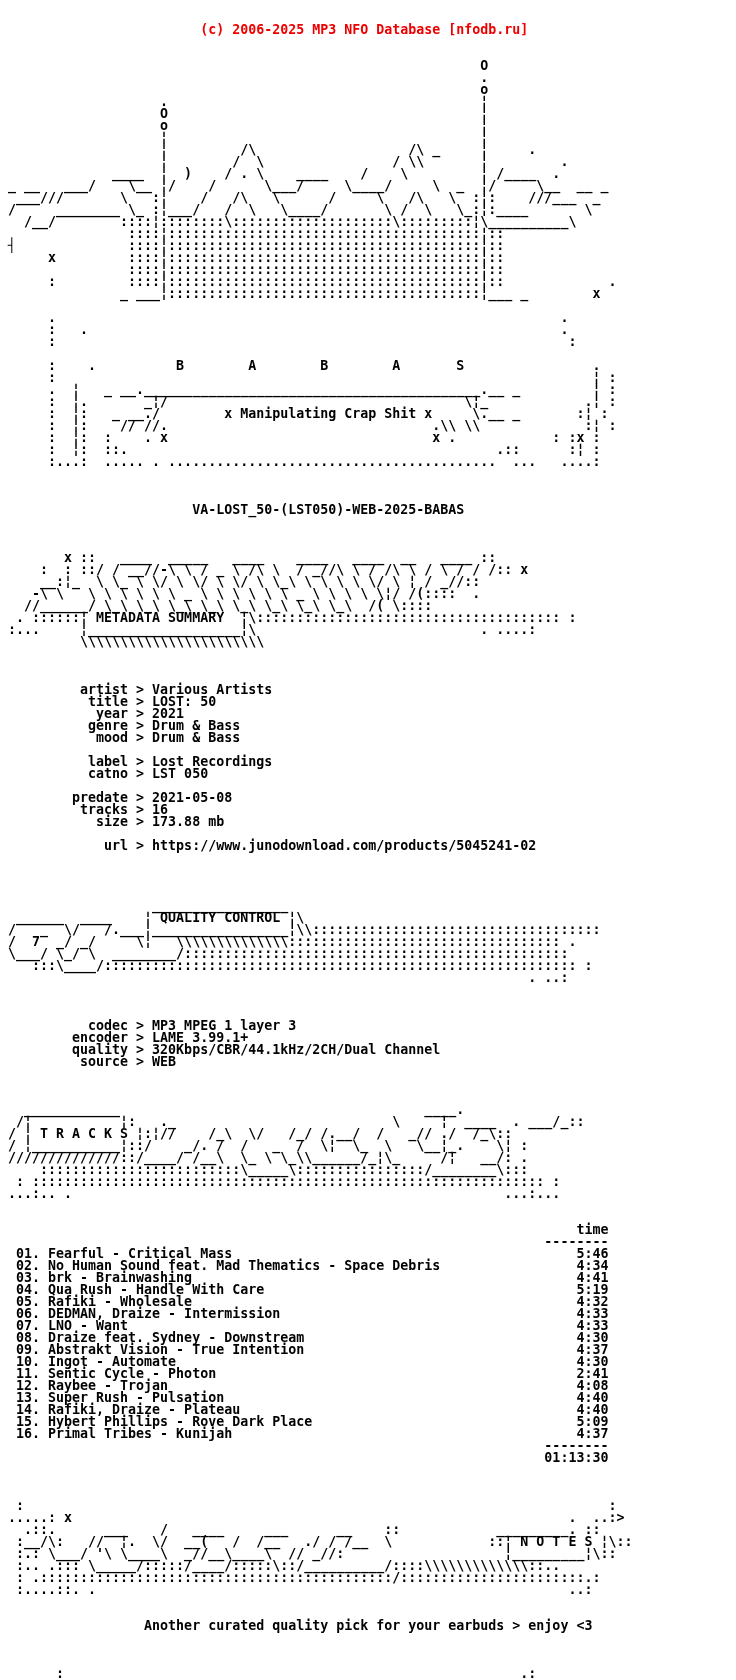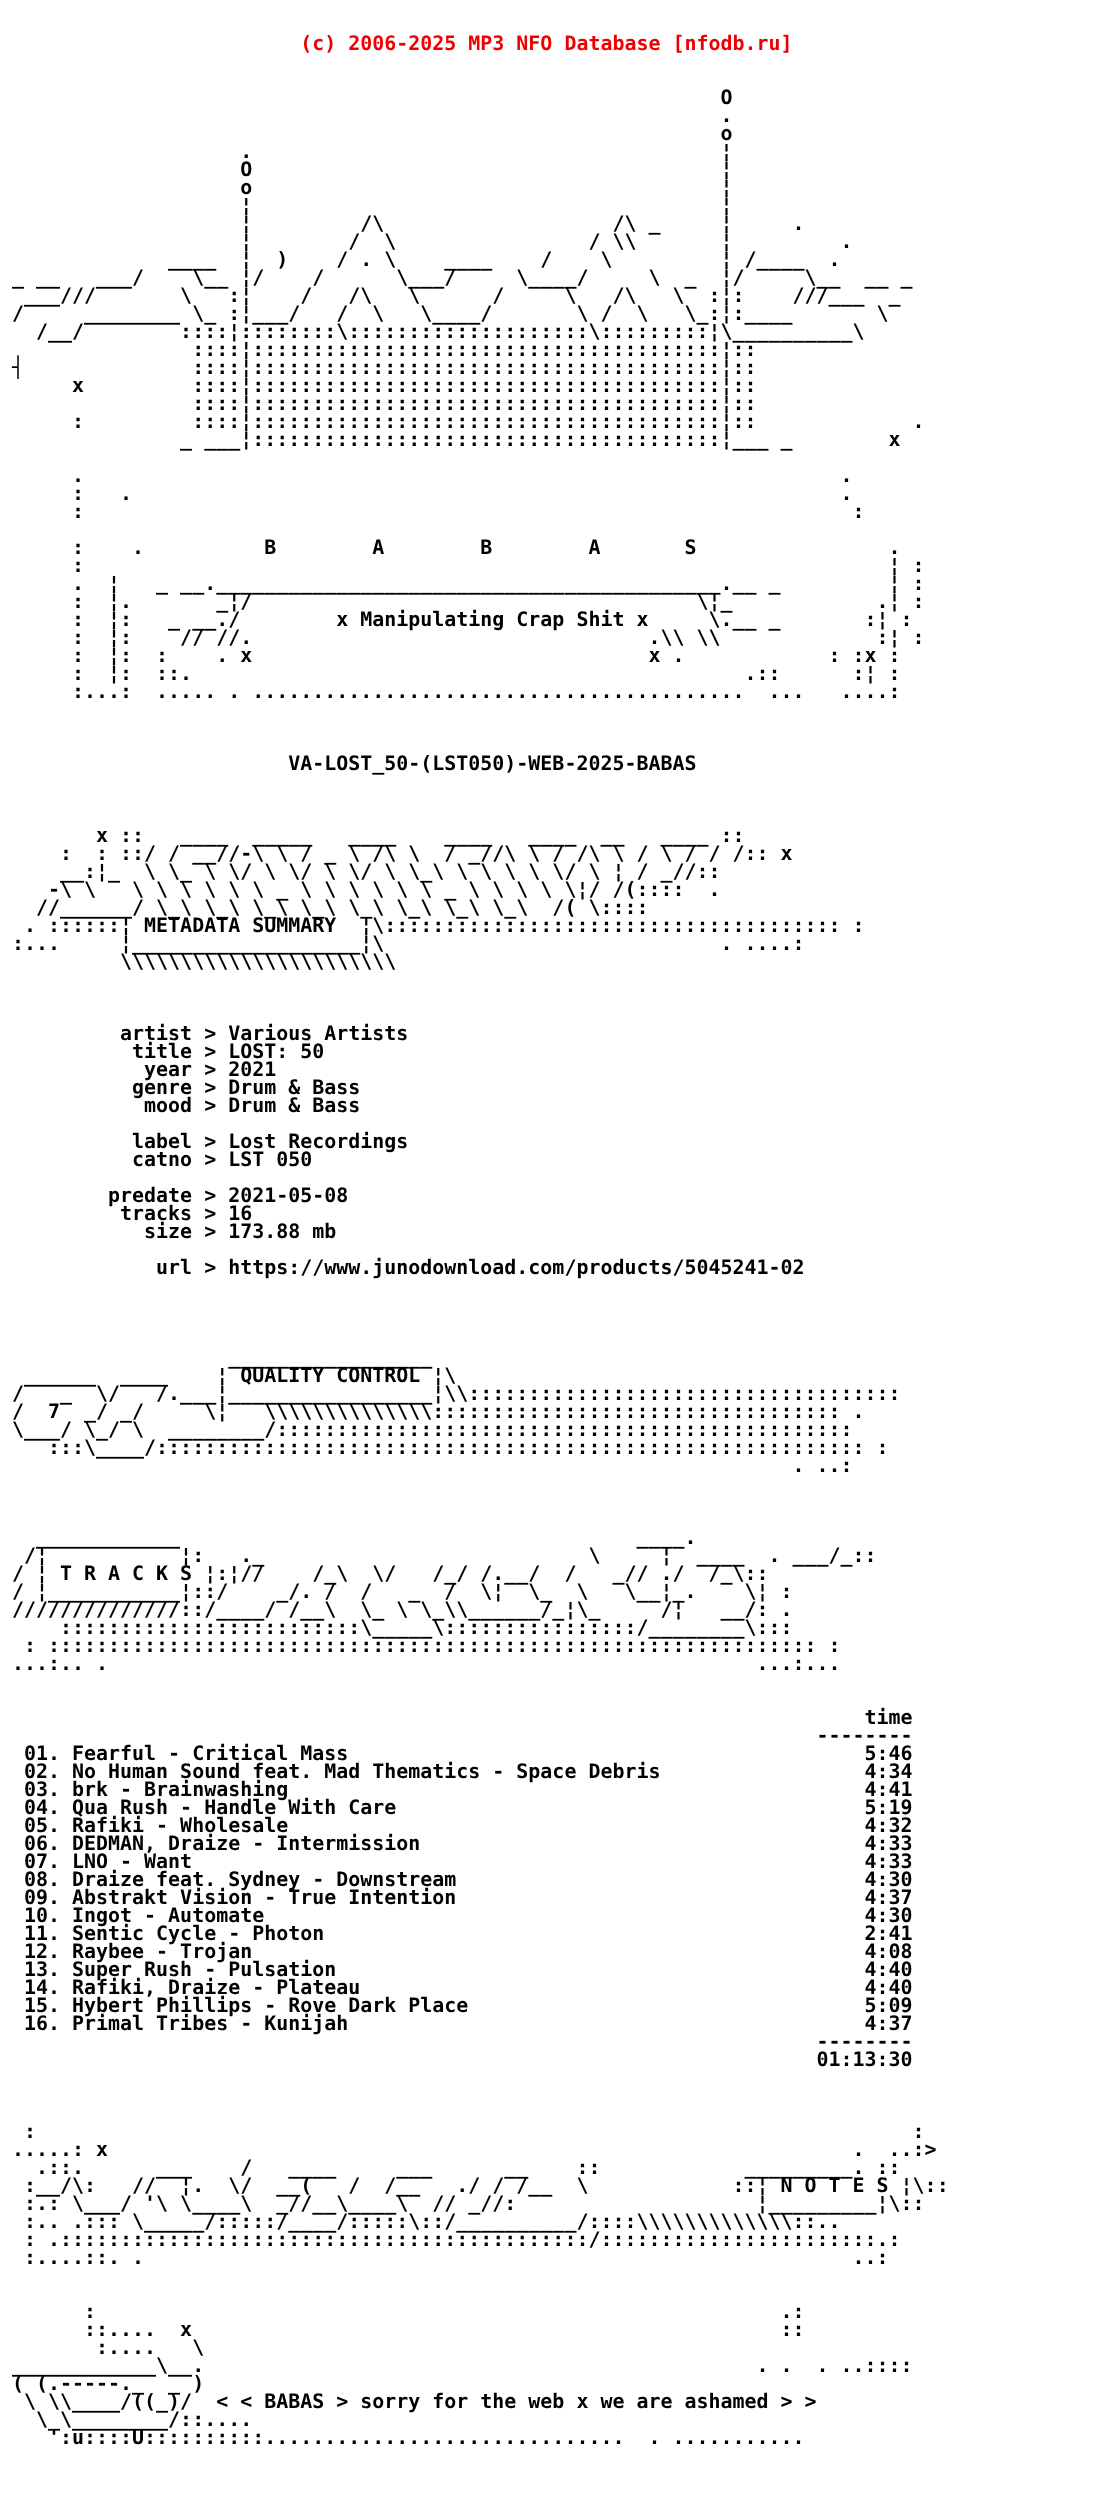--- a/index.html
+++ b/index.html
@@ -88,20 +88,26 @@
 </pre>
   <pre>                   _________________
   ______  ____    ¦ QUALITY CONTROL ¦\
  /   _  \/   /.___¦_________________¦\\::::::::::::::::::::::::::::::::::::
  /  7  _/ _/     \¦   \\\\\\\\\\\\\\:::::::::::::::::::::::::::::::::: .
  \___/ \_/ \  ________/::::::::::::::::::::::::::::::::::::::::::::::::
     :::\____/::::::::::::::::::::::::::::::::::::::::::::::::::::::::::: :
                                                                   . ..:
 
 </pre>
+  <pre>           codec &gt; MP3 MPEG 1 layer 3
+         encoder &gt; LAME 3.99.1+
+         quality &gt; 320Kbps/CBR/44.1kHz/2CH/Dual Channel
+          source &gt; WEB
+
+</pre>
   <pre>   ____________                                      ____.
   /¦           ¦:   ._                           \     ¦  ____  . ___/_::
  / ¦ T R A C K S ¦:¦//    /_\  \/   /_/ /.__/  /   _// ./  /_\::
  / ¦___________¦::/    _/. /  /   _  /  \¦  \_  \   \__¦_.    \¦ :
  //////////////::/____/ /__\  \_ \ \_\\______/_¦\_     /¦   __/: .
      :::::::::::::::::::::::::\_____\::::::::::::::::/________\:::
   : :::::::::::::::::::::::::::::::::::::::::::::::::::::::::::::::: :
  ...:.. .                                                      ...:...
 </pre>
   <pre>                                                                        time
@@ -128,20 +134,23 @@
 </pre>
   <pre>  :                                                                         :
  .....: x                                                              .  ..:&gt;
    .::.      ___    /   ____     ___      __    ::            _________. ::
   :__/\:   //  ¦.  \/  __(   /  /__   ./ / /__  \            ::¦ N O T E S ¦\::
   :.: \___/ '\ \____\  _//__\____\  // _//:                    ¦_________¦\::
   :.. .::: \_____/:::::/____/:::::\::/__________/::::\\\\\\\\\\\\\::..
   : .::::::::::::::::::::::::::::::::::::::::::::/:::::::::::::::::::::::.:
   :....::. .                                                           ..:
 </pre>
+  <pre>                  Another curated quality pick for your earbuds &gt; enjoy &lt;3
+
+</pre>
   <pre>       :                                                         .:
        ::....  x                                                 ::
         :....   \
  ____________\__.                                              . .  . ..::::
  ( (.-----._  _ )
   \ \\____/((_)/  &lt; &lt; BABAS &gt; sorry for the web x we are ashamed &gt; &gt;
    \_\________/::....
     ':u::::U::::::::::..............................  . ...........
 </pre>
   

